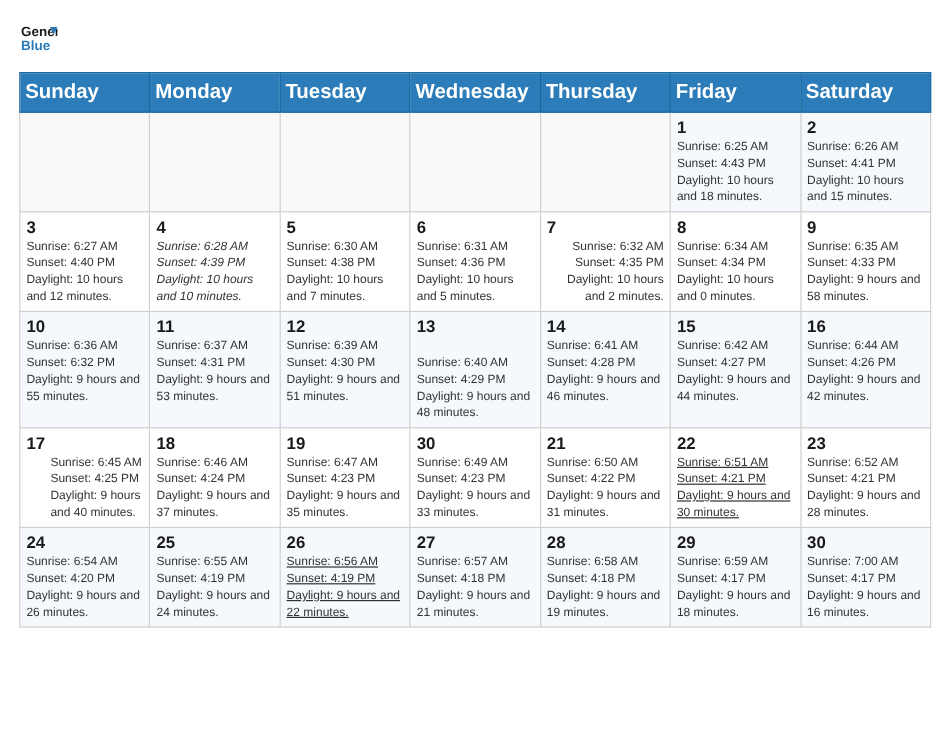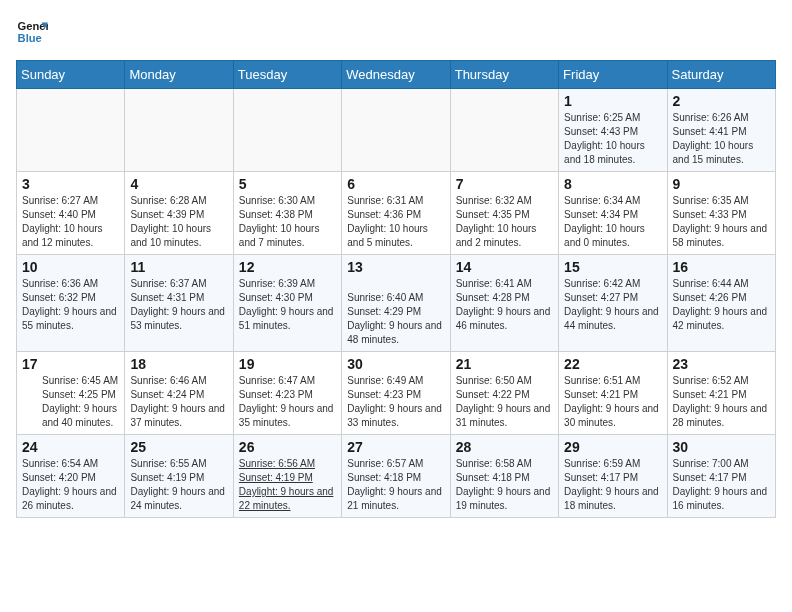--- a/index.html
+++ b/index.html
@@ -38,22 +38,22 @@
       color: #555;
     }
     table {
       width: 100%;
       border-collapse: collapse;
       table-layout: fixed;
     }
     thead tr th {
       background-color: #2b7cb8;
       color: #fff;
-      font-size: 13px;
-      font-weight: normal;
+      font-size: 17px;
+      font-weight: bold;
       padding: 6px 4px;
       text-align: left;
       border: 1px solid #1a6aa0;
     }
     tbody tr td {
       border: 1px solid #d0d0d0;
       vertical-align: top;
       padding: 4px 5px;
       font-size: 11px;
       color: #333;
@@ -130,39 +130,39 @@
       </tr>
       <tr>
         <td>
           <span class="day-num">3</span>
           <div class="day-info" style="white-space: pre-line;">Sunrise: 6:27 AM
 Sunset: 4:40 PM
 Daylight: 10 hours and 12 minutes.</div>
         </td>
         <td>
           <span class="day-num">4</span>
-          <div class="day-info" style="white-space: pre-line;">Sunrise: 6:28 AM
+          <div class="day-info" style="white-space: pre-line; font-style: italic;">Sunrise: 6:28 AM
 Sunset: 4:39 PM
 Daylight: 10 hours and 10 minutes.</div>
         </td>
         <td>
           <span class="day-num">5</span>
           <div class="day-info" style="white-space: pre-line;">Sunrise: 6:30 AM
 Sunset: 4:38 PM
 Daylight: 10 hours and 7 minutes.</div>
         </td>
         <td>
           <span class="day-num">6</span>
           <div class="day-info" style="white-space: pre-line;">Sunrise: 6:31 AM
 Sunset: 4:36 PM
 Daylight: 10 hours and 5 minutes.</div>
         </td>
         <td>
           <span class="day-num">7</span>
-          <div class="day-info" style="white-space: pre-line;">Sunrise: 6:32 AM
+          <div class="day-info" style="white-space: pre-line; text-align: right;">Sunrise: 6:32 AM
 Sunset: 4:35 PM
 Daylight: 10 hours and 2 minutes.</div>
         </td>
         <td>
           <span class="day-num">8</span>
           <div class="day-info" style="white-space: pre-line;">Sunrise: 6:34 AM
 Sunset: 4:34 PM
 Daylight: 10 hours and 0 minutes.</div>
         </td>
         <td>
@@ -242,21 +242,21 @@
 Daylight: 9 hours and 33 minutes.</div>
         </td>
         <td>
           <span class="day-num">21</span>
           <div class="day-info" style="white-space: pre-line;">Sunrise: 6:50 AM
 Sunset: 4:22 PM
 Daylight: 9 hours and 31 minutes.</div>
         </td>
         <td>
           <span class="day-num">22</span>
-          <div class="day-info" style="white-space: pre-line;">Sunrise: 6:51 AM
+          <div class="day-info" style="white-space: pre-line; text-decoration: underline;">Sunrise: 6:51 AM
 Sunset: 4:21 PM
 Daylight: 9 hours and 30 minutes.</div>
         </td>
         <td>
           <span class="day-num">23</span>
           <div class="day-info" style="white-space: pre-line;">Sunrise: 6:52 AM
 Sunset: 4:21 PM
 Daylight: 9 hours and 28 minutes.</div>
         </td>
       </tr>

